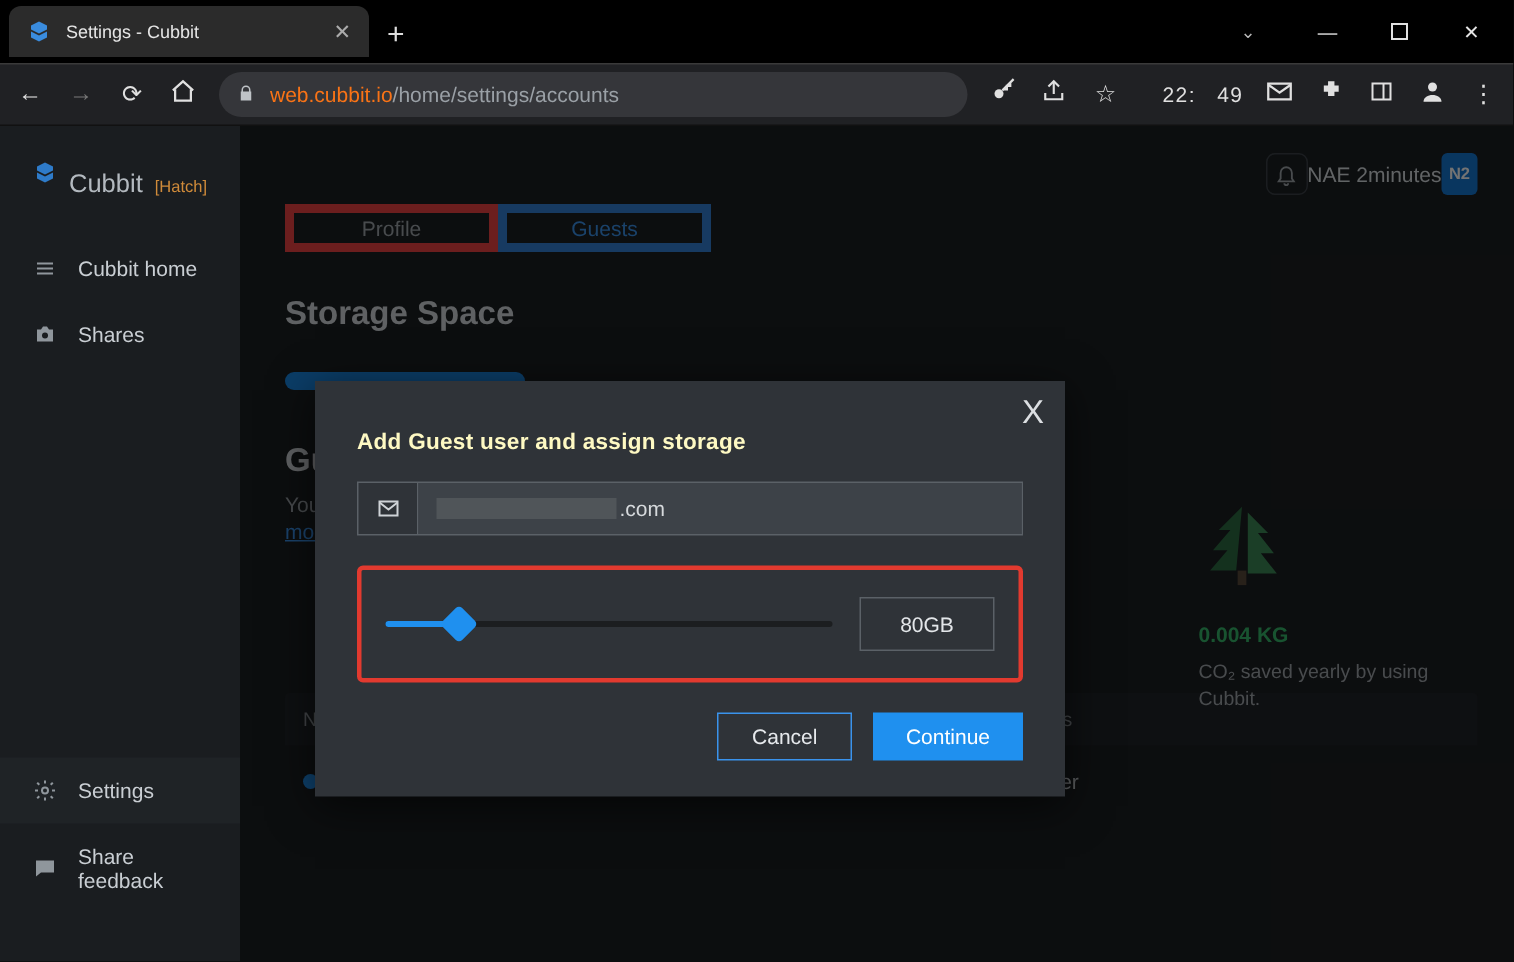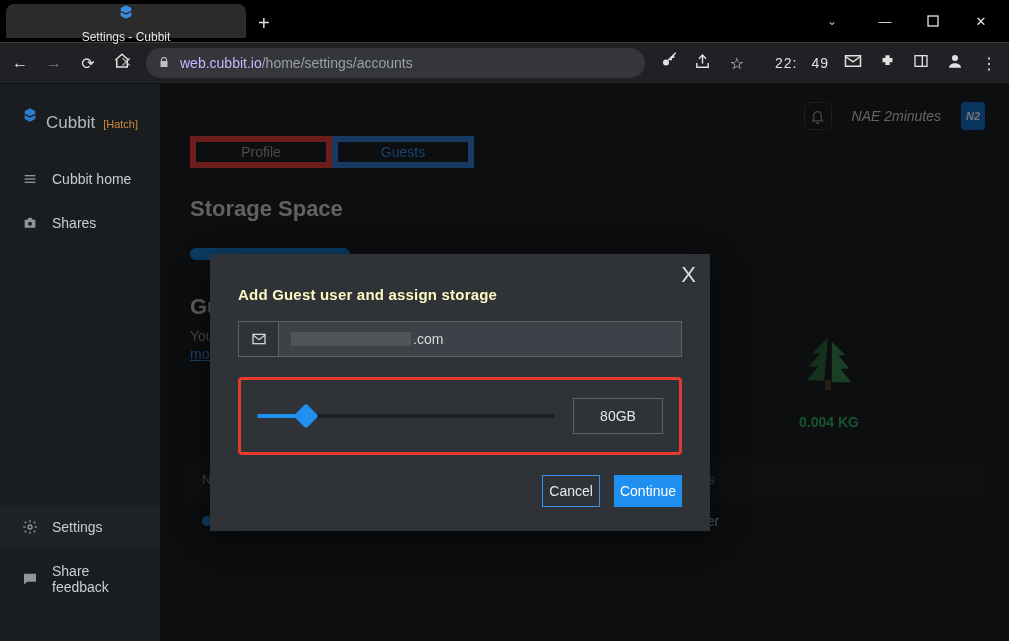--- a/index.html
+++ b/index.html
@@ -1,56 +1,56 @@
 <!DOCTYPE html>
 <html><head>
 <meta charset="utf-8">
 <style>
   * { box-sizing: border-box; margin: 0; padding: 0; font-family: -apple-system, BlinkMacSystemFont, "Segoe UI", Arial, sans-serif; }
   body { background: #000; width: 1009px; height: 641px; overflow: hidden; color: #ccc; }
 
   
   .titlebar { height: 42px; background: #000; display: flex; align-items: center; padding: 0 6px; }
-  .tab { display: flex; align-items: center; background: #2b2b2b; border-radius: 8px 8px 0 0; height: 34px; margin-top: 0; padding: 0 12px; gap: 10px; width: 240px; flex-direction: column; }
+  .tab { display: flex; align-items: center; background: #2b2b2b; border-radius: 8px 8px 0 0; height: 34px; margin-top: 0; padding: 0 12px; gap: 10px; width: 240px; }
   .tab-icon { width: 16px; height: 16px; color: #3a8cde; }
   .tab-title { font-size: 12px; color: #e6e6e6; flex: 1; }
   .tab-close { color: #ccc; font-size: 14px; cursor: pointer; opacity: .8; }
   .newtab { color: #ddd; font-size: 20px; margin-left: 12px; margin-top: 4px; cursor:pointer;}
   .titlebar-spacer { flex: 1; }
   .win-controls { display: flex; align-items: center; gap: 4px; margin-left: 18px; }
   .win-btn { width: 44px; height: 30px; display: flex; align-items: center; justify-content: center; color: #e6e6e6; font-size: 13px; }
   .chev { color:#bbb; font-size:12px; margin-right:8px;}
 
   
   .toolbar { height: 42px; background: #202124; display: flex; align-items: center; padding: 0 10px; gap: 14px; border-top: 1px solid #3a3a3a; border-bottom:1px solid #111;}
   .url-arrow, .tool-icon { color: #e0e0e0; font-size: 16px; width: 20px; text-align: center; cursor: pointer; }
   .url-arrow.dim { color: #777; }
   .url-bar { flex:1; background: #35363a; height: 30px; border-radius: 15px; display: flex; align-items: center; padding: 0 12px; gap: 10px; }
   .lock { color:#bbb; font-size:12px; }
   .url-text { font-size: 14px; color: #9aa0a6; }
-  .url-host { color: #c4b5fd; }
+  .url-host { color: #f97316; }
   .toolbar-right { display:flex; align-items:center; gap:14px; margin-left:14px;}
   .counter { color:#e0e0e0; font-size:14px; letter-spacing:1px;}
 
   
   .app { display:flex; height: calc(641px - 84px); background:#1c1f22; }
 
   
   .sidebar { width: 160px; background:#1a1d20; padding-top: 18px; }
   .logo-row { display:flex; align-items:baseline; gap:8px; padding: 0 22px 24px 22px; }
   .logo-text { color:#b3b9bf; font-size:17px; }
   .logo-badge { color:#d08b3a; font-size:11px; }
   .nav-item { display:flex; align-items:center; gap:14px; padding: 14px 22px; color:#c9ced3; font-size:14px; }
   .nav-item.active { background:#1f2326; }
   .nav-icon { width:16px; height:16px; display:flex; align-items:center; justify-content:center; color:#8f969c; }
   .sidebar-bottom { margin-top: 260px; }
 
   
   .main { flex:1; position:relative; background:#1c1f22; padding: 18px 24px 20px 30px; }
-  .header-row { display:flex; align-items:center; justify-content:flex-end; gap:20px;font-style:italic; }
+  .header-row { display:flex; align-items:center; justify-content:flex-end; gap:0; }
   .bell { width:28px; height:28px; border-radius:6px; border:1px solid #3c4248; display:flex; align-items:center; justify-content:center; color:#9fa6ac; font-size:13px;}
   .username { color:#d8dde1; font-size:14px; }
   .avatar { width:24px; height:28px; background:#1678d3; border-radius:4px; display:flex; align-items:center; justify-content:center; color:#fff; font-size:11px; font-weight:600;}
 
   .tabs { display:flex; margin-top:6px; }
   .tab-btn { width:142px; height:32px; display:flex; align-items:center; justify-content:center; font-size:14px; color:#9fa6ac; border:6px solid #ef4444; background:#1c1f22; cursor:pointer;}
   .tab-btn.active { border-color:#3480d8; color:#3a93ec; }
 
   .section-title { color:#d2d7db; font-size:22px; font-weight:700; margin-top:28px; }
   .progressbar-hint { height:12px; width:160px; background:#1a88e4; border-radius:6px; margin-top:26px;}
@@ -78,21 +78,21 @@
   .email-redact { display:inline-block; vertical-align:middle; width:120px; height:14px; background:#505559; margin-right:2px;}
 
   .slider-section { margin-top:20px; border:3px solid #e23a2f; border-radius:4px; padding:18px 16px; display:flex; align-items:center; gap:18px;}
   .slider { position:relative; flex:1; height:18px; }
   .slider-track-bg { position:absolute; left:0; right:0; top:7px; height:4px; background:#1c1e20; border-radius:2px;}
   .slider-track-fill { position:absolute; left:0; width:46px; top:7px; height:4px; background:#1f90ef; border-radius:2px;}
   .slider-thumb { position:absolute; left:40px; top:0; width:18px; height:18px; background:#1f90ef; transform:rotate(45deg); border-radius:3px;}
   .slider-value { width:90px; height:36px; border:1px solid #5b6167; display:flex; align-items:center; justify-content:center; color:#e3e6e9; font-size:14px;}
 
   .modal-actions { display:flex; justify-content:flex-end; gap:14px; margin-top:20px;}
-  .btn { height:32px; padding:0 6px; font-size:14px; display:flex; align-items:center; justify-content:center; cursor:pointer;}
+  .btn { height:32px; padding:0 22px; font-size:14px; display:flex; align-items:center; justify-content:center; cursor:pointer;}
   .btn-secondary { border:1px solid #3a93ec; color:#e6e9ec; background:transparent;}
   .btn-primary { background:#1f90ef; color:#fff; border:none;}
 
   
   .guest-table-wrap { margin-top:10px;}
   .ghead { display:flex; gap:24px; font-size:13px; color:#8f969c; padding:10px 12px; background:#202428; border-radius:3px 3px 0 0;}
   .gcell-name { width:154px;} .gcell-email { width:150px;} .gcell-space{width:100px;} .gcell-status{width:80px;}
   .grow { display:flex; gap:24px; font-size:14px; color:#c4c9cd; padding:16px 12px;}
   .grow .dot { width:10px; height:10px; border-radius:50%; background:#1f90ef; display:inline-block; margin-right:8px;}
 
@@ -284,20 +284,21 @@
 
     <div class="eco">
       <svg class="tree-svg" viewBox="0 0 60 60">
         <g fill="#2d6e44">
           <path d="M30 4 14 20h8L10 34h10L8 48h18z"></path>
           <path d="M34 8 48 22h-7l11 14h-9l11 14H34z" fill="#3c8a57"></path>
         </g>
         <rect x="27" y="48" width="6" height="10" fill="#5a4a3a"></rect>
       </svg>
       <div class="eco-kg">0.004 KG</div>
+      <div class="eco-sub">CO₂ saved yearly by using Cubbit.</div>
     </div>
 
     <div class="scrim"></div>
 
     <div class="modal">
       <div class="modal-close">X</div>
       <div class="modal-title">Add Guest user and assign storage</div>
 
       <div class="email-row">
         <div class="email-pfx">

